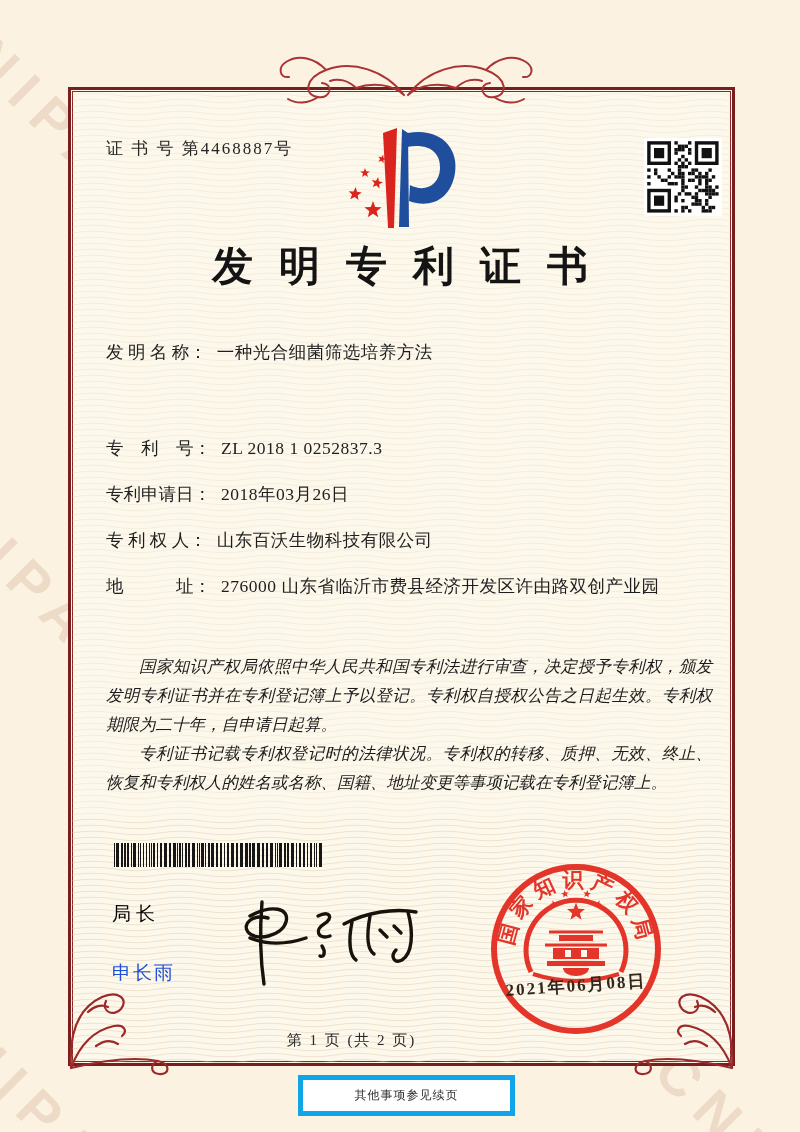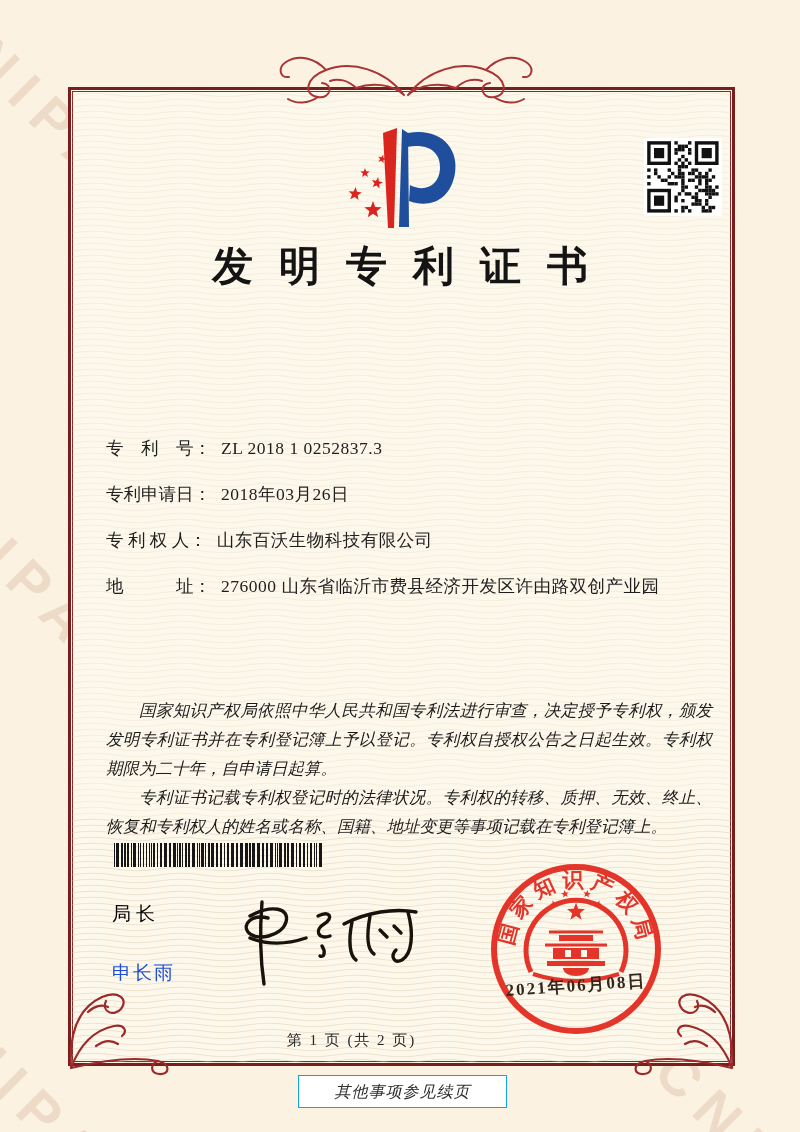--- a/index.html
+++ b/index.html
@@ -39,41 +39,40 @@
     letter-spacing:26px;padding-left:26px;box-sizing:border-box;font-family:Liberation Mono, monospace;
   }
   .row{position:absolute;left:106px;width:620px;font-size:17.5px;color:#1e1e1e;white-space:nowrap;}
   .flabel{margin-right:10px;}
   .fvalue{letter-spacing:0.5px;}
   .fgroup2{position:absolute;left:349px;top:0;}
   .paras{
     position:absolute;left:106px;top:652px;width:606px;
     font-size:16.5px;line-height:29px;color:#1b1b1b;font-style:italic;
     text-align:justify;
-    margin-top:44px;
   }
   .paras p{margin:0;text-indent:2em;}
   #barcode{position:absolute;left:114px;top:843px;}
   .signer-title{position:absolute;left:112px;top:901px;font-size:19px;color:#000000;letter-spacing:5px;}
   .signer-name{position:absolute;left:112px;top:940px;font-size:19px;color:#1d4ed8;letter-spacing:2px;margin-top:20px;}
   #signature{position:absolute;left:222px;top:872px;}
   #seal{position:absolute;left:487px;top:860px;z-index:4;}
   .seal-date{
     position:absolute;left:494px;top:974px;width:164px;text-align:center;z-index:5;
     font-size:17px;font-weight:bold;color:#33271d;letter-spacing:2px;
     transform:rotate(-4deg);
   }
   .page-number{
     position:absolute;left:68px;top:1031px;width:567px;text-align:center;
     font-size:15px;color:#2a2a2a;letter-spacing:2px;
   }
   .cont-box{
     position:absolute;left:298px;top:1075px;width:207px;height:31px;z-index:6;
-    background:#ffffff;border:1px solid #0ea5e9;
-    text-align:center;line-height:31px;font-size:16px;font-style:italic;color:#2e2e2e;
+    background:#ffffff;border:5px solid #0ea5e9;
+    text-align:center;line-height:31px;font-size:12px;color:#2e2e2e;
     letter-spacing:1px;
   }
 </style>
 </head>
 <body>
 
 <div class="wm" style="left:-35px;top:-15px;">CNIPA</div>
 <div class="wm" style="left:213px;top:128px;">CNIPA</div>
 <div class="wm" style="left:425px;top:328px;">CNIPA</div>
 <div class="wm" style="left:-58px;top:448px;">CNIPA</div>
@@ -243,20 +242,21 @@
     <path d="M0 935 q22 -3.5 44 0 q22 3.5 44 0 q22 -3.5 44 0 q22 3.5 44 0 q22 -3.5 44 0 q22 3.5 44 0 q22 -3.5 44 0 q22 3.5 44 0 q22 -3.5 44 0 q22 3.5 44 0 q22 -3.5 44 0 q22 3.5 44 0 q22 -3.5 44 0 q22 3.5 44 0 q22 -3.5 44 0 q22 3.5 44 0" fill="none" stroke="#dcc6a6" stroke-width="0.8" stroke-opacity="0.55"></path>
     <path d="M0 941 q22 -3.5 44 0 q22 3.5 44 0 q22 -3.5 44 0 q22 3.5 44 0 q22 -3.5 44 0 q22 3.5 44 0 q22 -3.5 44 0 q22 3.5 44 0 q22 -3.5 44 0 q22 3.5 44 0 q22 -3.5 44 0 q22 3.5 44 0 q22 -3.5 44 0 q22 3.5 44 0 q22 -3.5 44 0 q22 3.5 44 0" fill="none" stroke="#dcc6a6" stroke-width="0.8" stroke-opacity="0.55"></path>
     <path d="M0 947 q22 -3.5 44 0 q22 3.5 44 0 q22 -3.5 44 0 q22 3.5 44 0 q22 -3.5 44 0 q22 3.5 44 0 q22 -3.5 44 0 q22 3.5 44 0 q22 -3.5 44 0 q22 3.5 44 0 q22 -3.5 44 0 q22 3.5 44 0 q22 -3.5 44 0 q22 3.5 44 0 q22 -3.5 44 0 q22 3.5 44 0" fill="none" stroke="#dcc6a6" stroke-width="0.8" stroke-opacity="0.55"></path>
     <path d="M0 953 q22 -3.5 44 0 q22 3.5 44 0 q22 -3.5 44 0 q22 3.5 44 0 q22 -3.5 44 0 q22 3.5 44 0 q22 -3.5 44 0 q22 3.5 44 0 q22 -3.5 44 0 q22 3.5 44 0 q22 -3.5 44 0 q22 3.5 44 0 q22 -3.5 44 0 q22 3.5 44 0 q22 -3.5 44 0 q22 3.5 44 0" fill="none" stroke="#dcc6a6" stroke-width="0.8" stroke-opacity="0.55"></path>
     <path d="M0 959 q22 -3.5 44 0 q22 3.5 44 0 q22 -3.5 44 0 q22 3.5 44 0 q22 -3.5 44 0 q22 3.5 44 0 q22 -3.5 44 0 q22 3.5 44 0 q22 -3.5 44 0 q22 3.5 44 0 q22 -3.5 44 0 q22 3.5 44 0 q22 -3.5 44 0 q22 3.5 44 0 q22 -3.5 44 0 q22 3.5 44 0" fill="none" stroke="#dcc6a6" stroke-width="0.8" stroke-opacity="0.55"></path>
     <path d="M0 965 q22 -3.5 44 0 q22 3.5 44 0 q22 -3.5 44 0 q22 3.5 44 0 q22 -3.5 44 0 q22 3.5 44 0 q22 -3.5 44 0 q22 3.5 44 0 q22 -3.5 44 0 q22 3.5 44 0 q22 -3.5 44 0 q22 3.5 44 0 q22 -3.5 44 0 q22 3.5 44 0 q22 -3.5 44 0 q22 3.5 44 0" fill="none" stroke="#dcc6a6" stroke-width="0.8" stroke-opacity="0.55"></path>
     <path d="M0 971 q22 -3.5 44 0 q22 3.5 44 0 q22 -3.5 44 0 q22 3.5 44 0 q22 -3.5 44 0 q22 3.5 44 0 q22 -3.5 44 0 q22 3.5 44 0 q22 -3.5 44 0 q22 3.5 44 0 q22 -3.5 44 0 q22 3.5 44 0 q22 -3.5 44 0 q22 3.5 44 0 q22 -3.5 44 0 q22 3.5 44 0" fill="none" stroke="#dcc6a6" stroke-width="0.8" stroke-opacity="0.55"></path>
   </svg>
 
 <div class="content">
+  <div class="cert-no">证 书 号 第4468887号</div>
 
   <svg id="logo" width="122" height="112" viewBox="0 0 122 112">
     <path d="M40 8 L54 3 L51 103 L45 103 Z" fill="#d9251d"></path>
     <path d="M59 4 L65 8 L66 102 L56 102 Z" fill="#1f4e9c"></path>
     <path d="M65 8 C98 2 116 24 112 48 C108 74 88 84 66 76 L67 60 C82 68 96 60 97 44 C98 26 84 18 64 22 Z" fill="#1f4e9c"></path>
     <g id="logo-stars" fill="#d9251d">
         <polygon points="40.3,29.7 40.5,32.9 43.5,33.9 40.5,35.1 40.5,38.3 38.4,35.8 35.4,36.7 37.1,34.0 35.3,31.4 38.4,32.2" fill="#d9251d"></polygon>
         <polygon points="22.0,43.0 23.2,46.3 26.8,46.5 24.0,48.6 24.9,52.0 22.0,50.1 19.1,52.0 20.0,48.6 17.2,46.5 20.8,46.3" fill="#d9251d"></polygon>
         <polygon points="35.2,52.1 35.9,56.3 40.0,57.3 36.2,59.2 36.5,63.5 33.5,60.5 29.6,62.1 31.5,58.3 28.8,55.0 33.0,55.7" fill="#d9251d"></polygon>
         <polygon points="12.7,62.0 14.0,66.8 18.8,67.5 14.7,70.2 15.5,75.0 11.7,71.9 7.3,74.2 9.1,69.6 5.6,66.2 10.5,66.5" fill="#d9251d"></polygon>
@@ -377,20 +377,23 @@
       <rect x="50.800000000000004" y="3.2" width="23.8" height="23.8" fill="#111"></rect>
       <rect x="54.2" y="6.6" width="17" height="17" fill="#fff"></rect>
       <rect x="57.6" y="10" width="10.2" height="10.2" fill="#111"></rect>
       <rect x="3.2" y="50.800000000000004" width="23.8" height="23.8" fill="#111"></rect>
       <rect x="6.6" y="54.2" width="17" height="17" fill="#fff"></rect>
       <rect x="10" y="57.6" width="10.2" height="10.2" fill="#111"></rect>
     </svg>
 
   <div class="title">发明专利证书</div>
 
+  <div class="row" style="top:340px">
+    <span class="flabel">发 明 名 称：</span><span class="fvalue">一种光合细菌筛选培养方法</span>
+  </div>
   <div class="row" style="top:436px">
     <span class="flabel">专　利　号：</span><span class="fvalue">ZL 2018 1 0252837.3</span>
   </div>
   <div class="row" style="top:482px">
     <span class="flabel">专利申请日：</span><span class="fvalue">2018年03月26日</span>
   </div>
   <div class="row" style="top:528px">
     <span class="flabel">专 利 权 人：</span><span class="fvalue">山东百沃生物科技有限公司</span>
   </div>
   <div class="row" style="top:574px">

